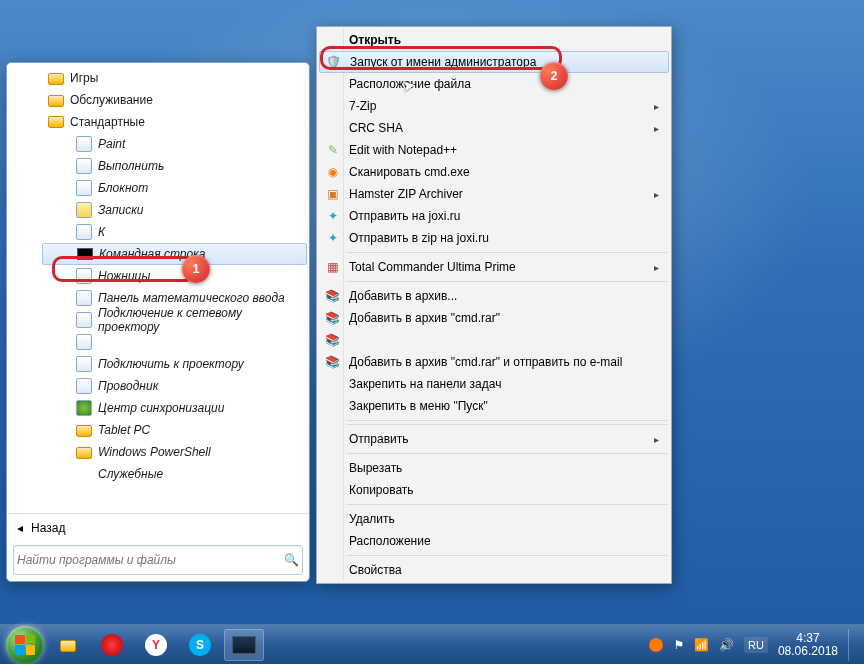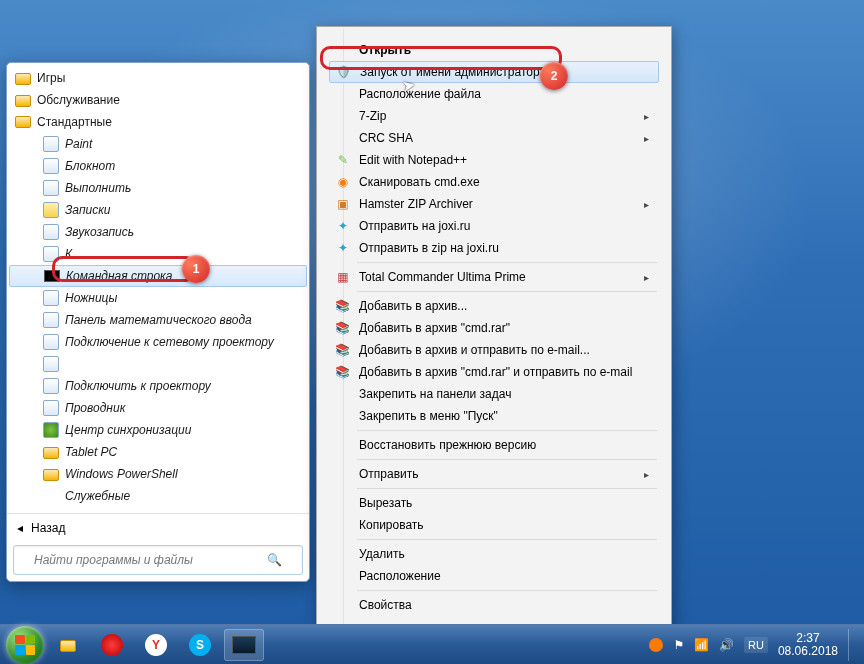--- a/index.html
+++ b/index.html
@@ -1,34 +1,34 @@
 <!DOCTYPE html>
 <html><head>
 <meta charset="utf-8">
 <style>
 * { box-sizing: border-box; margin: 0; padding: 0; font-family: "Segoe UI", Tahoma, sans-serif; font-size: 12px; }
 body { width: 864px; height: 664px; overflow: hidden; background: linear-gradient(180deg,#4a8ac9 0%,#2f6eb5 40%,#1d5aa3 100%); position: relative; }
 .desktop-glow { position:absolute; top:-60px; left:50%; transform:translateX(-50%); width:900px; height:520px; background:radial-gradient(ellipse at center,rgba(255,255,255,.25) 0%,rgba(255,255,255,0) 60%); }
 .start-menu { position:absolute; left:6px; top:62px; width:304px; height:520px; background:#fff; border:1px solid #7da2ce; border-radius:5px; box-shadow:0 4px 18px rgba(0,0,0,.35); display:flex; flex-direction:column; }
-.sm-list { flex:1; overflow:hidden; padding:4px 2px 2px 2px; }
+.sm-list { flex:1; overflow:hidden; padding:4px 2px 2px 2px;margin-left:33px; }
 .sm-item { display:flex; align-items:center; gap:6px; height:22px; padding:0 6px 0 20px; color:#1a1a1a; cursor:pointer; }
 .sm-item.expanded > .ico { margin-left:-14px; }
 .sm-item.sub { padding-left:34px;font-style:italic; }
 .sm-item.sel { background:linear-gradient(#eaf3fd,#d7e8fb); border:1px solid #a7c7ee; border-radius:2px; height:22px; }
 .sm-back { display:flex; align-items:center; gap:8px; height:28px; padding:0 10px; border-top:1px solid #e3e3e3; }
-.sm-search { height:30px; margin:4px 6px 6px 6px; border:1px solid #b5cde8; border-radius:3px; display:flex; align-items:center; padding:0 20px; color:#777; font-style:italic; background:#fff; box-shadow:inset 0 1px 2px rgba(0,0,0,.08);}
+.sm-search { height:30px; margin:4px 6px 6px 6px; border:1px solid #b5cde8; border-radius:3px; display:flex; align-items:center; padding:0 3px; color:#777; font-style:italic; background:#fff; box-shadow:inset 0 1px 2px rgba(0,0,0,.08);}
 .sm-search .mag { margin-left:auto; font-style:normal; color:#6f93be; }
 .ico { width:16px; height:16px; display:inline-flex; align-items:center; justify-content:center; font-size:12px; }
 .folder { background:linear-gradient(#fceabb,#f8b500); border-radius:2px; width:16px; height:12px; margin-top:2px; border:1px solid #c98f00;}
 .folder-open { background:linear-gradient(#fceabb,#f8b500); border-radius:2px; width:16px; height:12px; border:1px solid #c98f00; position:relative;}
 .app { width:16px; height:16px; border:1px solid #8aa9cd; border-radius:2px; background:linear-gradient(#fff,#dce9f7);}
 .cmd { width:16px; height:12px; background:#000; border:1px solid #555;}
 .callout { position:absolute; border:3px solid #d1252b; border-radius:10px; pointer-events:none; }
 .badge { position:absolute; width:28px; height:28px; border-radius:50%; background:radial-gradient(circle at 30% 30%,#ff7a59,#d1252b); color:#fff; font-weight:bold; display:flex; align-items:center; justify-content:center; font-size:14px; box-shadow:0 1px 4px rgba(0,0,0,.5),inset 0 1px 2px rgba(255,255,255,.4); }
-.ctx { position:absolute; left:316px; top:26px; width:356px; background:#f3f3f3; border:1px solid #a8a8a8; box-shadow:2px 4px 14px rgba(0,0,0,.35); padding:12px; }
+.ctx { position:absolute; left:316px; top:26px; width:356px; background:#f3f3f3; border:1px solid #a8a8a8; box-shadow:2px 4px 14px rgba(0,0,0,.35); padding:2px; }
 .ctx-item { display:flex; align-items:center; gap:8px; height:22px; padding:0 10px 0 30px; position:relative; }
 .ctx-item.bold { font-weight:bold; }
 .ctx-item.sel { background:linear-gradient(#e9f2fc,#d3e5f8); border:1px solid #a7c7ee; border-radius:2px; height:22px; }
 .ctx-item.hasarrow::after { content:"▸"; margin-left:auto; color:#4a4a4a; font-size:10px; }
 .ctx-item .cico { position:absolute; left:6px; width:16px; height:16px; display:flex; align-items:center; justify-content:center; font-size:12px;}
 .ctx-sep { height:1px; background:#d9d9d9; margin:3px 2px 3px 28px; }
 .ctx-gutter { position:absolute; left:26px; top:2px; bottom:2px; width:1px; background:#e1e1e1;}
 .taskbar { position:absolute; left:0; right:0; bottom:0; height:40px; background:linear-gradient(#4f7db5 0%,#2a5a96 50%,#1c4a83 100%); border-top:1px solid rgba(255,255,255,.25); display:flex; align-items:center; padding:0 6px; gap:4px; }
 .start-orb { width:38px; height:38px; border-radius:50%; background:radial-gradient(circle at 35% 30%,#9ee07e,#2c8a2c 60%,#0e5a0e); box-shadow:0 0 6px rgba(255,255,255,.5),inset 0 1px 3px rgba(255,255,255,.6); display:flex; align-items:center; justify-content:center;}
 .start-orb span { width:20px; height:20px; display:grid; grid-template:1fr 1fr/1fr 1fr; gap:1px;}
@@ -71,39 +71,33 @@
     <div class="sm-item sub">
         <span class="ico">
           <span class="app"></span>
         </span>
         <span>Paint</span>
       </div>
     <div class="sm-item sub">
         <span class="ico">
           <span class="app"></span>
         </span>
+        <span>Выполнить</span>
+      </div>
+    <div class="sm-item sub">
+        <span class="ico">
+          <span class="app"></span>
+        </span>
         <span>Блокнот</span>
       </div>
     <div class="sm-item sub">
         <span class="ico">
-          <span class="app"></span>
-        </span>
-        <span>Выполнить</span>
-      </div>
-    <div class="sm-item sub">
-        <span class="ico">
           <span class="app" style="background:linear-gradient(#fff2a8,#f7d154)"></span>
         </span>
         <span>Записки</span>
-      </div>
-    <div class="sm-item sub">
-        <span class="ico">
-          <span class="app"></span>
-        </span>
-        <span>Звукозапись</span>
       </div>
     <div class="sm-item sub">
         <span class="ico">
           <span class="app"></span>
         </span>
         <span>К</span>
       </div>
     <div class="sm-item sub sel">
         <span class="ico">
           <span class="cmd"></span>
@@ -226,36 +220,32 @@
   <div class="ctx-item">
       <span class="cico">📚</span>
       <span>Добавить в архив...</span>
     </div>
   <div class="ctx-item">
       <span class="cico">📚</span>
       <span>Добавить в архив "cmd.rar"</span>
     </div>
   <div class="ctx-item">
       <span class="cico">📚</span>
-      <span>Добавить в архив и отправить по e-mail...</span>
     </div>
   <div class="ctx-item">
       <span class="cico">📚</span>
       <span>Добавить в архив "cmd.rar" и отправить по e-mail</span>
     </div>
   <div class="ctx-item">
       <span>Закрепить на панели задач</span>
     </div>
   <div class="ctx-item">
       <span>Закрепить в меню "Пуск"</span>
     </div>
   <div class="ctx-sep"></div>
-  <div class="ctx-item">
-      <span>Восстановить прежнюю версию</span>
-    </div>
   <div class="ctx-sep"></div>
   <div class="ctx-item hasarrow">
       <span>Отправить</span>
     </div>
   <div class="ctx-sep"></div>
   <div class="ctx-item">
       <span>Вырезать</span>
     </div>
   <div class="ctx-item">
       <span>Копировать</span>
@@ -307,18 +297,18 @@
   <div class="task-ico active">
       <span style="width:24px;height:18px;background:linear-gradient(#1a3a5a,#0a1a2a);border:1px solid #555"></span>
     </div>
   <div class="tray">
     <span style="width:14px;height:14px;border-radius:50%;background:#ff7800"></span>
     <span style="color:#fff">⚑</span>
     <span style="color:#fff">📶</span>
     <span style="color:#fff">🔊</span>
     <span class="lang">RU</span>
     <div class="clock">
-      <div>2:37</div>
+      <div>4:37</div>
       <div>08.06.2018</div>
     </div>
     <span style="width:10px;height:32px;border-left:1px solid rgba(255,255,255,.3)"></span>
   </div>
 </div>
 
 </body></html>

